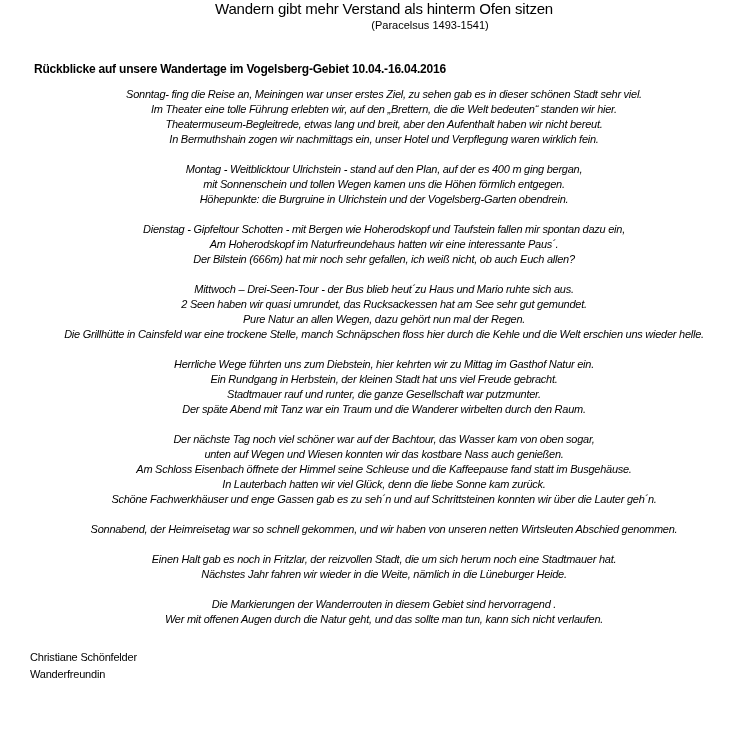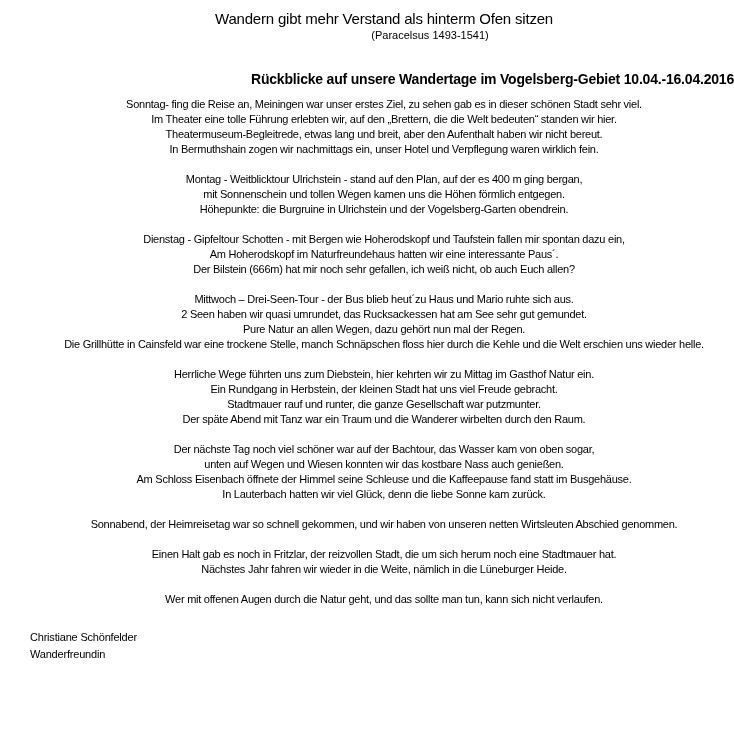--- a/index.html
+++ b/index.html
@@ -11,21 +11,21 @@
     width: 734px;
     height: 743px;
     overflow: hidden;
     font-family: "Liberation Sans", "DejaVu Sans", sans-serif;
     color: #000000;
   }
   .page {
     box-sizing: border-box;
     width: 734px;
     height: 743px;
-    padding-top: 10px;
+    padding-top: 0;
     overflow: hidden;
   }
   
   .centered-block {
     margin-left: 34px;
     margin-right: 0;
   }
   .doc-title {
     text-align: center;
     font-size: 15px;
@@ -35,31 +35,32 @@
   }
   .doc-subtitle {
     text-align: center;
     font-size: 11px;
     line-height: 15px;
     position: relative;
     left: 46px;
     white-space: nowrap;
   }
   .doc-heading {
-    text-align: right;
+    text-align: left;
     font-weight: bold;
-    font-size: 14px;
+    font-size: 12px;
     line-height: 15px;
     letter-spacing: -0.2px;
     margin-top: 29px;
     margin-bottom: 10px;
     white-space: nowrap;
   }
   .paragraph {
     margin: 1px 0 15px 0;
+    font-style: italic;
   }
   .line {
     text-align: center;
     font-size: 11px;
     line-height: 15px;
     letter-spacing: -0.25px;
     white-space: nowrap;
   }
   .signature {
     margin-top: 22px;
@@ -109,29 +110,31 @@
           <div class="line">Herrliche Wege führten uns zum Diebstein, hier kehrten wir zu Mittag im Gasthof Natur ein.</div>
           <div class="line">Ein Rundgang in Herbstein, der kleinen Stadt hat uns viel Freude gebracht.</div>
           <div class="line">Stadtmauer rauf und runter, die ganze Gesellschaft war putzmunter.</div>
           <div class="line">Der späte Abend mit Tanz war ein Traum und die Wanderer wirbelten durch den Raum.</div>
         </div>
         <div class="paragraph">
           <div class="line">Der nächste Tag noch viel schöner war auf der Bachtour, das Wasser kam von oben sogar,</div>
           <div class="line">unten auf Wegen und Wiesen konnten wir das kostbare Nass auch genießen.</div>
           <div class="line">Am Schloss Eisenbach öffnete der Himmel seine Schleuse und die Kaffeepause fand statt im Busgehäuse.</div>
           <div class="line">In Lauterbach hatten wir viel Glück, denn die liebe Sonne kam zurück.</div>
+          <div class="line">Schöne Fachwerkhäuser und enge Gassen gab es zu seh´n und auf Schrittsteinen konnten wir über die Lauter geh´n.</div>
         </div>
         <div class="paragraph">
           <div class="line">Sonnabend, der Heimreisetag war so schnell gekommen, und wir haben von unseren netten Wirtsleuten Abschied genommen.</div>
         </div>
         <div class="paragraph">
           <div class="line">Einen Halt gab es noch in Fritzlar, der reizvollen Stadt, die um sich herum noch eine Stadtmauer hat.</div>
           <div class="line">Nächstes Jahr fahren wir wieder in die Weite, nämlich in die Lüneburger Heide.</div>
         </div>
         <div class="paragraph">
+          <div class="line">Die Markierungen der Wanderrouten in diesem Gebiet sind hervorragend .</div>
           <div class="line">Wer mit offenen Augen durch die Natur geht, und das sollte man tun, kann sich nicht verlaufen.</div>
         </div>
       </div>
   </div>
 
   <div class="signature">
     <div>Christiane Schönfelder</div>
     <div>Wanderfreundin</div>
   </div>
 

